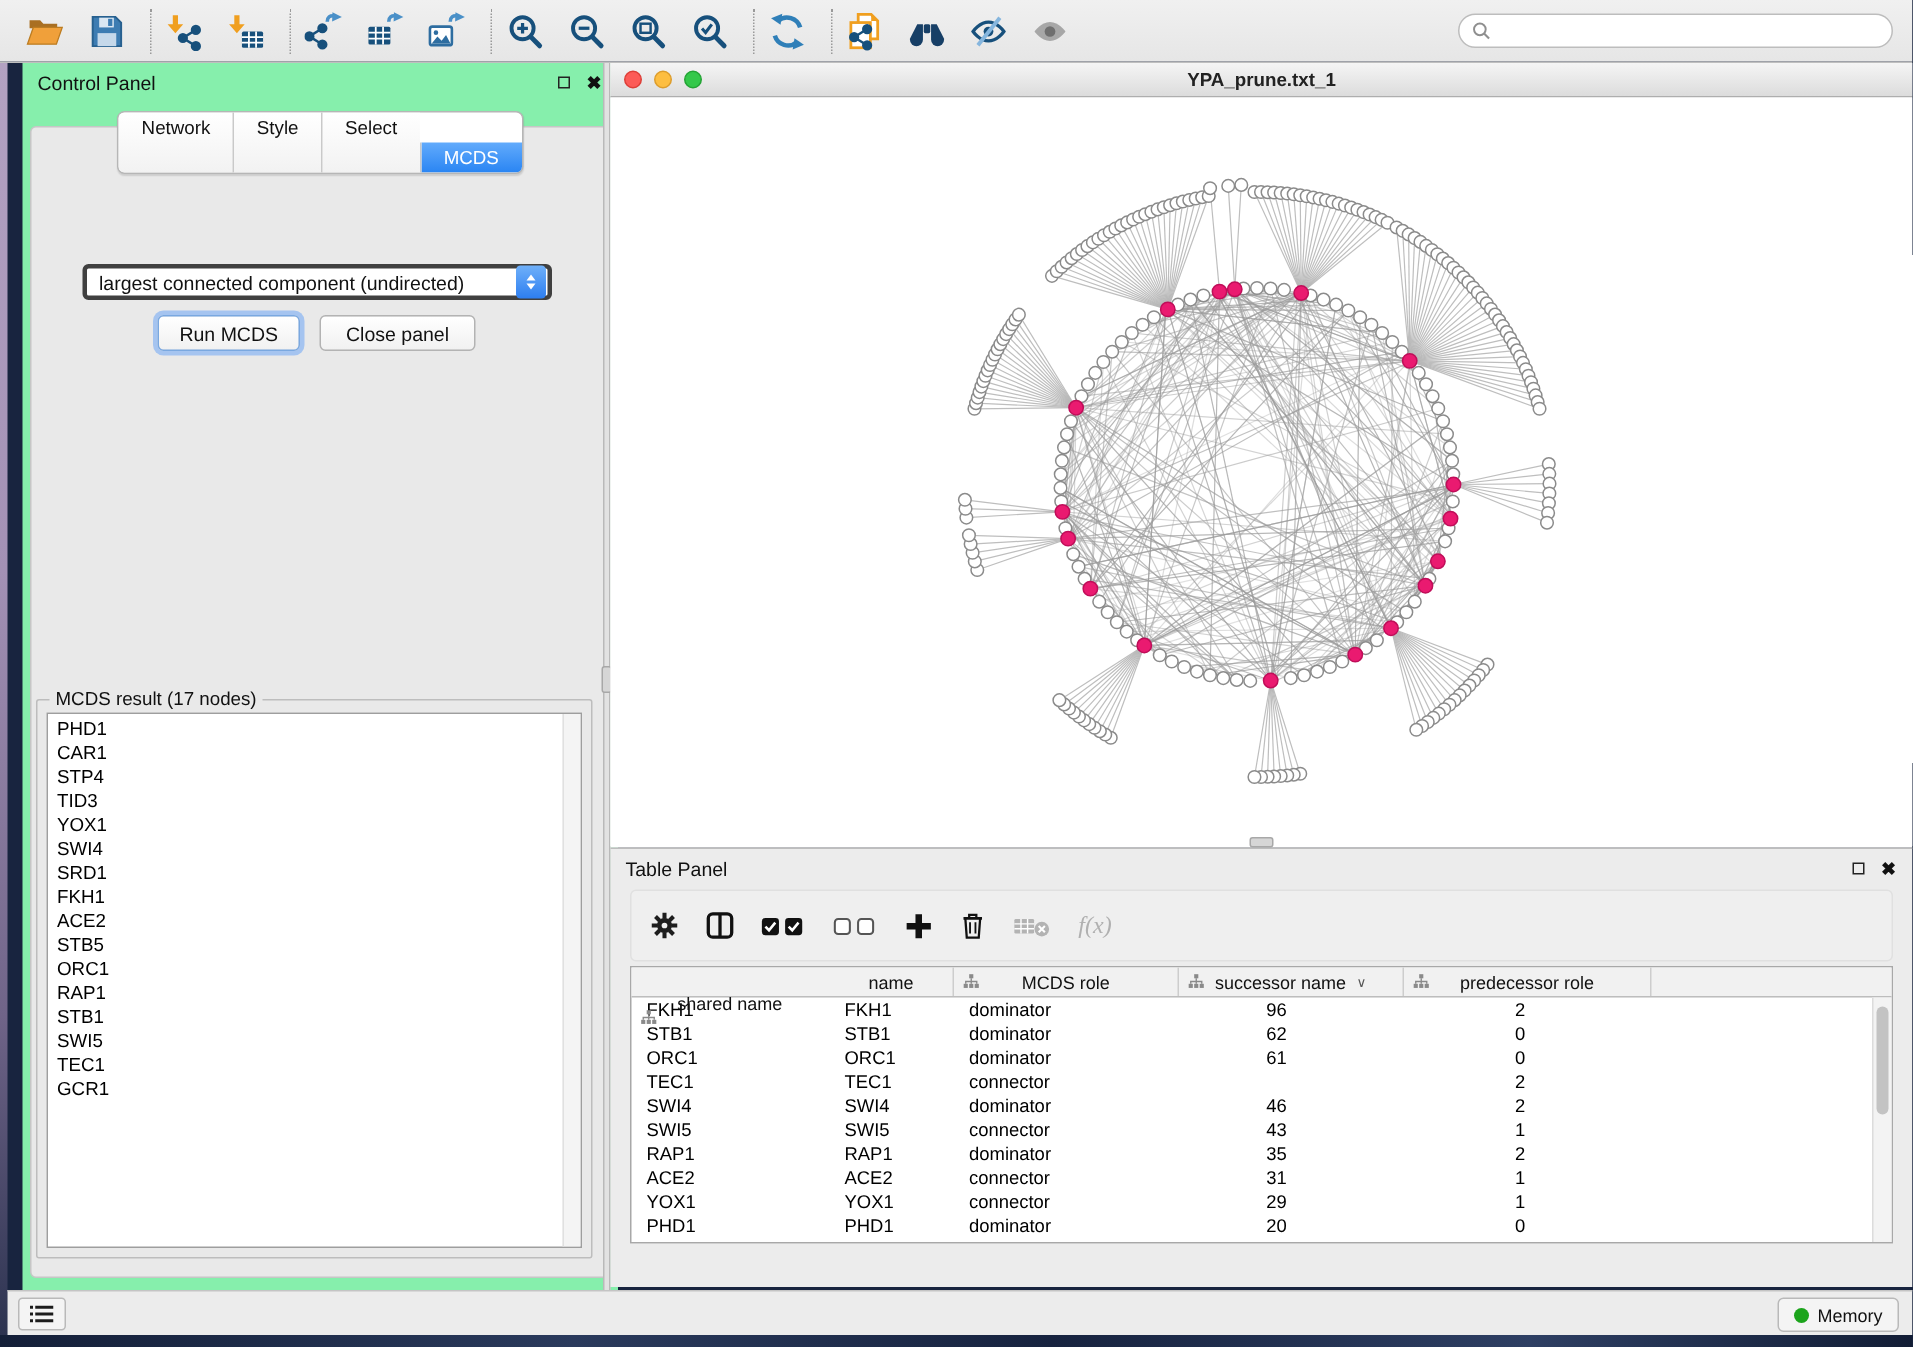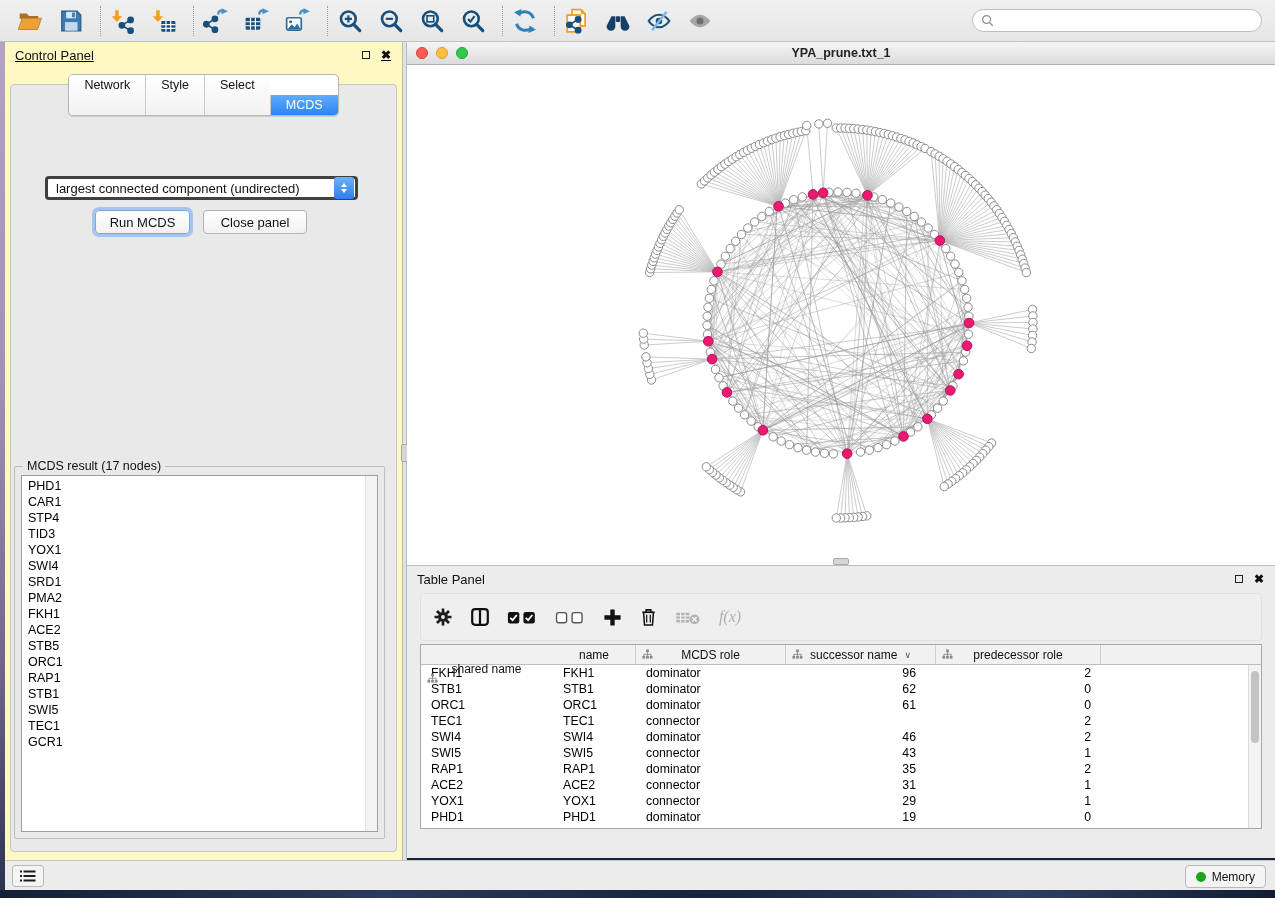--- a/index.html
+++ b/index.html
@@ -18,21 +18,21 @@
     display:flex; align-items:center; padding-left:16px; }
   .tbtn { width:28px; height:30px; margin-right:13px; display:flex; align-items:center; justify-content:center; }
   .tbtn svg { width:26px; height:26px; display:block; }
   .tsep { width:0; height:30px; border-left:1px dotted #9a9a9a; margin:0 8px 0 2px; }
   .searchwrap { position:absolute; right:13px; top:9px; width:290px; height:23px;
     border:1px solid #bdbdbd; border-radius:12px; background:#fff; display:flex; align-items:center; padding:0 8px; }
   .searchwrap svg { width:13px; height:13px; margin-right:5px; }
   .searchwrap input { border:none; outline:none; flex:1; font-size:12px; font-family:"Liberation Sans",sans-serif; background:transparent; }
 
   
-  .control-panel { position:absolute; left:5px; top:42px; width:397px; height:818px; background:#fef9c3;text-decoration:underline; }
+  .control-panel { position:absolute; left:15px; top:42px; width:397px; height:818px; background:#86efac; }
   .panel-header { height:26px; display:flex; align-items:center; padding:0 8px; }
   .panel-title { font-size:13px; color:#111; flex:1; padding-left:2px; }
   .winbtn { width:16px; height:16px; display:flex; align-items:center; justify-content:center; margin-left:4px; }
   .sq { width:8px; height:8px; border:1.6px solid #222; display:block; }
   .xglyph { font-size:12px; font-weight:bold; color:#111; line-height:1; }
 
   .cp-body { position:absolute; left:5px; top:42px; width:387px; height:768px;
     background:#e9e9e9; border:1px solid #c6c6c6; border-radius:4px; }
   .cp-tabs { position:absolute; left:0; right:0; top:32px; display:flex; justify-content:center; z-index:5; }
   .seg-group { display:flex; border:1px solid #b6b6b6; border-radius:5px; overflow:hidden; background:#fff;
@@ -97,21 +97,21 @@
   .dtable { position:absolute; left:13px; top:78px; right:13px; height:185px; background:#fff;
     border:1px solid #a8a8a8; }
   .thead { display:flex; height:20px; background:#f1f1f1; border-bottom:1px solid #bdbdbd; }
   .th { position:relative; display:flex; align-items:center; justify-content:center;
     border-right:1px solid #cdcdcd; font-size:12px; color:#111; }
   .th .hicon { position:absolute; left:6px; top:4px; }
   .th .sort { font-size:9px; color:#555; margin-left:7px; }
   .trow { display:flex; height:16px; }
   .td { font-size:12.3px; line-height:16px; color:#000; overflow:hidden; white-space:nowrap; }
   .td.left { padding-left:10px; text-align:left; }
-  .td.right { text-align:right; }
+  .td.right { text-align:center; }
   .tscroll { position:absolute; right:0; top:20px; bottom:0; width:13px; background:#f3f3f3; border-left:1px solid #dcdcdc; }
   .tthumb { position:absolute; left:2px; right:2px; top:6px; height:72px; background:#c3c3c3; border-radius:5px; }
 
   .tp-tabs { position:absolute; left:0; right:0; top:267px; display:flex; justify-content:center; }
 
   
   .status-bar { position:absolute; left:5px; top:860px; width:1270px; height:30px; background:#ececec;
     border-top:1px solid #c4c4c4;text-align:center; }
   .list-btn { position:absolute; left:7px; top:4px; width:32px; height:22px; background:#f4f4f4;
     border:1px solid #b9b9b9; border-radius:3px; display:flex; align-items:center; justify-content:center; }
@@ -306,21 +306,20 @@
     <div class="mcds-legend">MCDS result (17 nodes)</div>
     <div class="mcds-list">
       <div style="padding-top:2px;">
           <div class="mcds-item">PHD1</div>
           <div class="mcds-item">CAR1</div>
           <div class="mcds-item">STP4</div>
           <div class="mcds-item">TID3</div>
           <div class="mcds-item">YOX1</div>
           <div class="mcds-item">SWI4</div>
           <div class="mcds-item">SRD1</div>
-          <div class="mcds-item">PMA2</div>
           <div class="mcds-item">FKH1</div>
           <div class="mcds-item">ACE2</div>
           <div class="mcds-item">STB5</div>
           <div class="mcds-item">ORC1</div>
           <div class="mcds-item">RAP1</div>
           <div class="mcds-item">STB1</div>
           <div class="mcds-item">SWI5</div>
           <div class="mcds-item">TEC1</div>
           <div class="mcds-item">GCR1</div>
         </div>
@@ -1233,21 +1232,21 @@
           <div class="td left" style="width: 132px;">YOX1</div>
           <div class="td left" style="width: 83px;">YOX1</div>
           <div class="td left" style="width: 150px;">connector</div>
           <div class="td right" style="width: 150px; padding-right: 20px;">29</div>
           <div class="td right" style="width: 165px; padding-right: 10px;">1</div>
         </div>
         <div class="trow">
           <div class="td left" style="width: 132px;">PHD1</div>
           <div class="td left" style="width: 83px;">PHD1</div>
           <div class="td left" style="width: 150px;">dominator</div>
-          <div class="td right" style="width: 150px; padding-right: 20px;">19</div>
+          <div class="td right" style="width: 150px; padding-right: 20px;">20</div>
           <div class="td right" style="width: 165px; padding-right: 10px;">0</div>
         </div>
       </div>
     <div class="tscroll">
         <div class="tthumb"></div>
       </div>
   </div>
 </div>
 
 <div class="status-bar">

